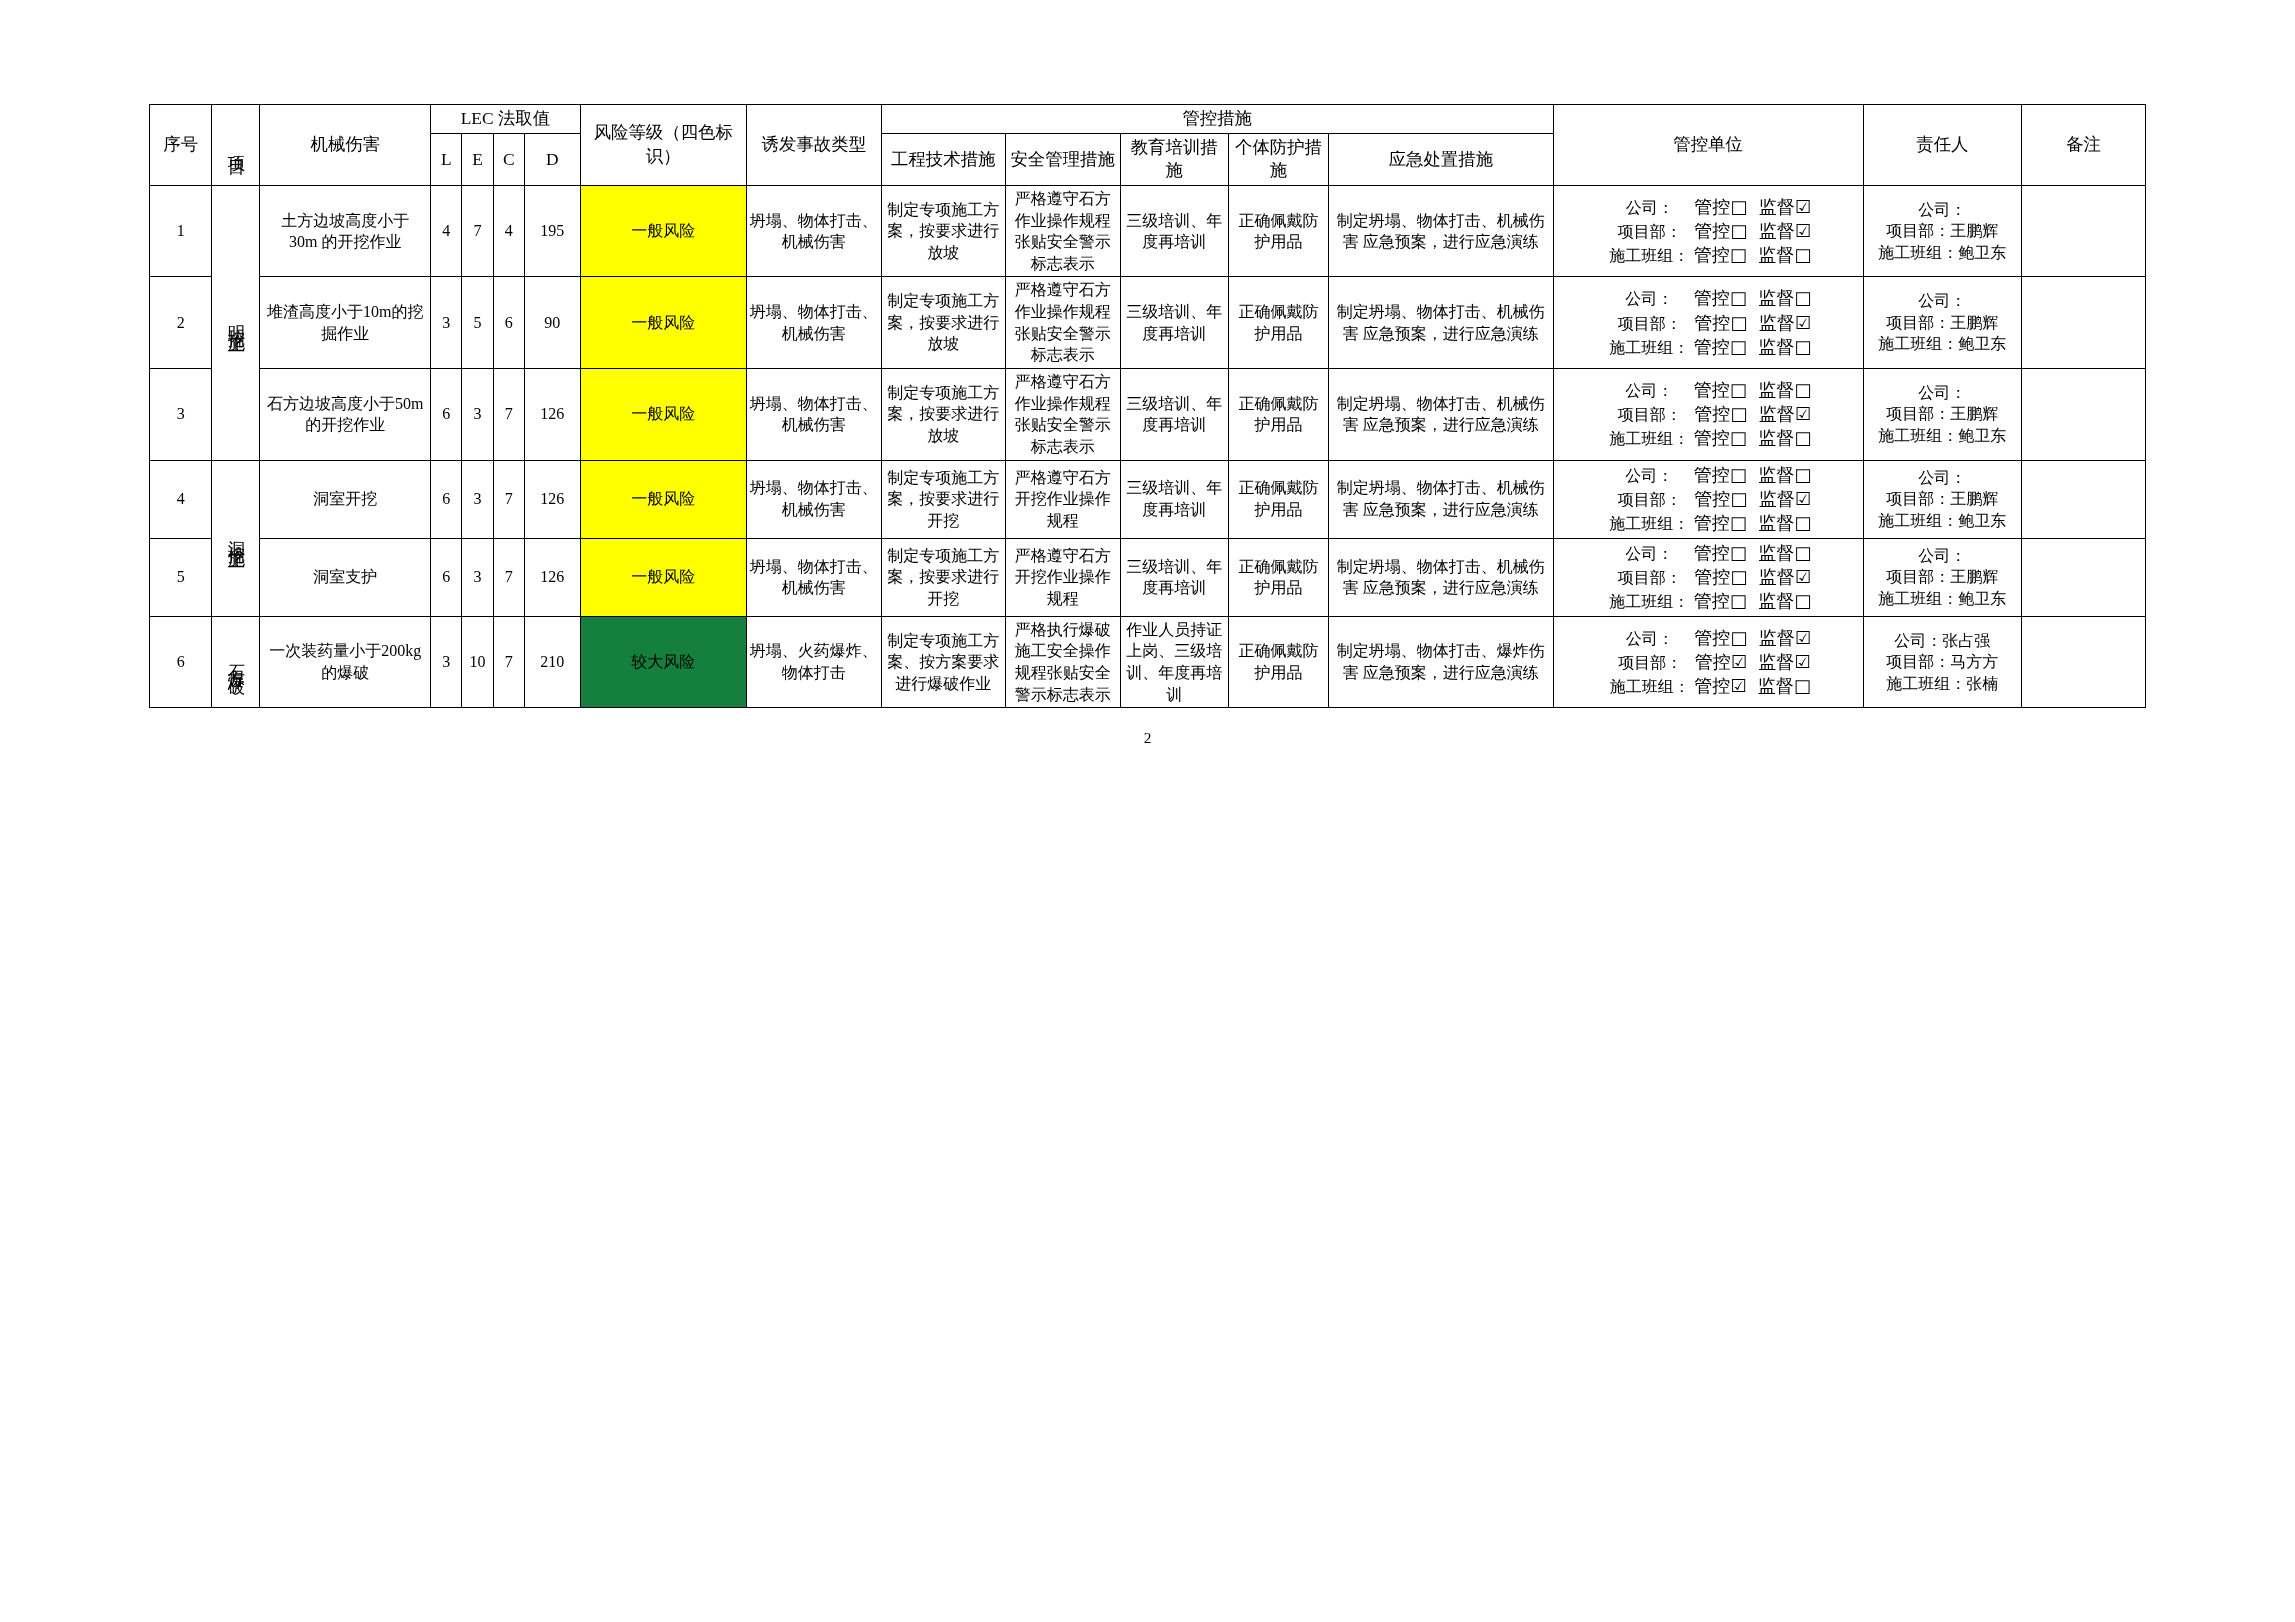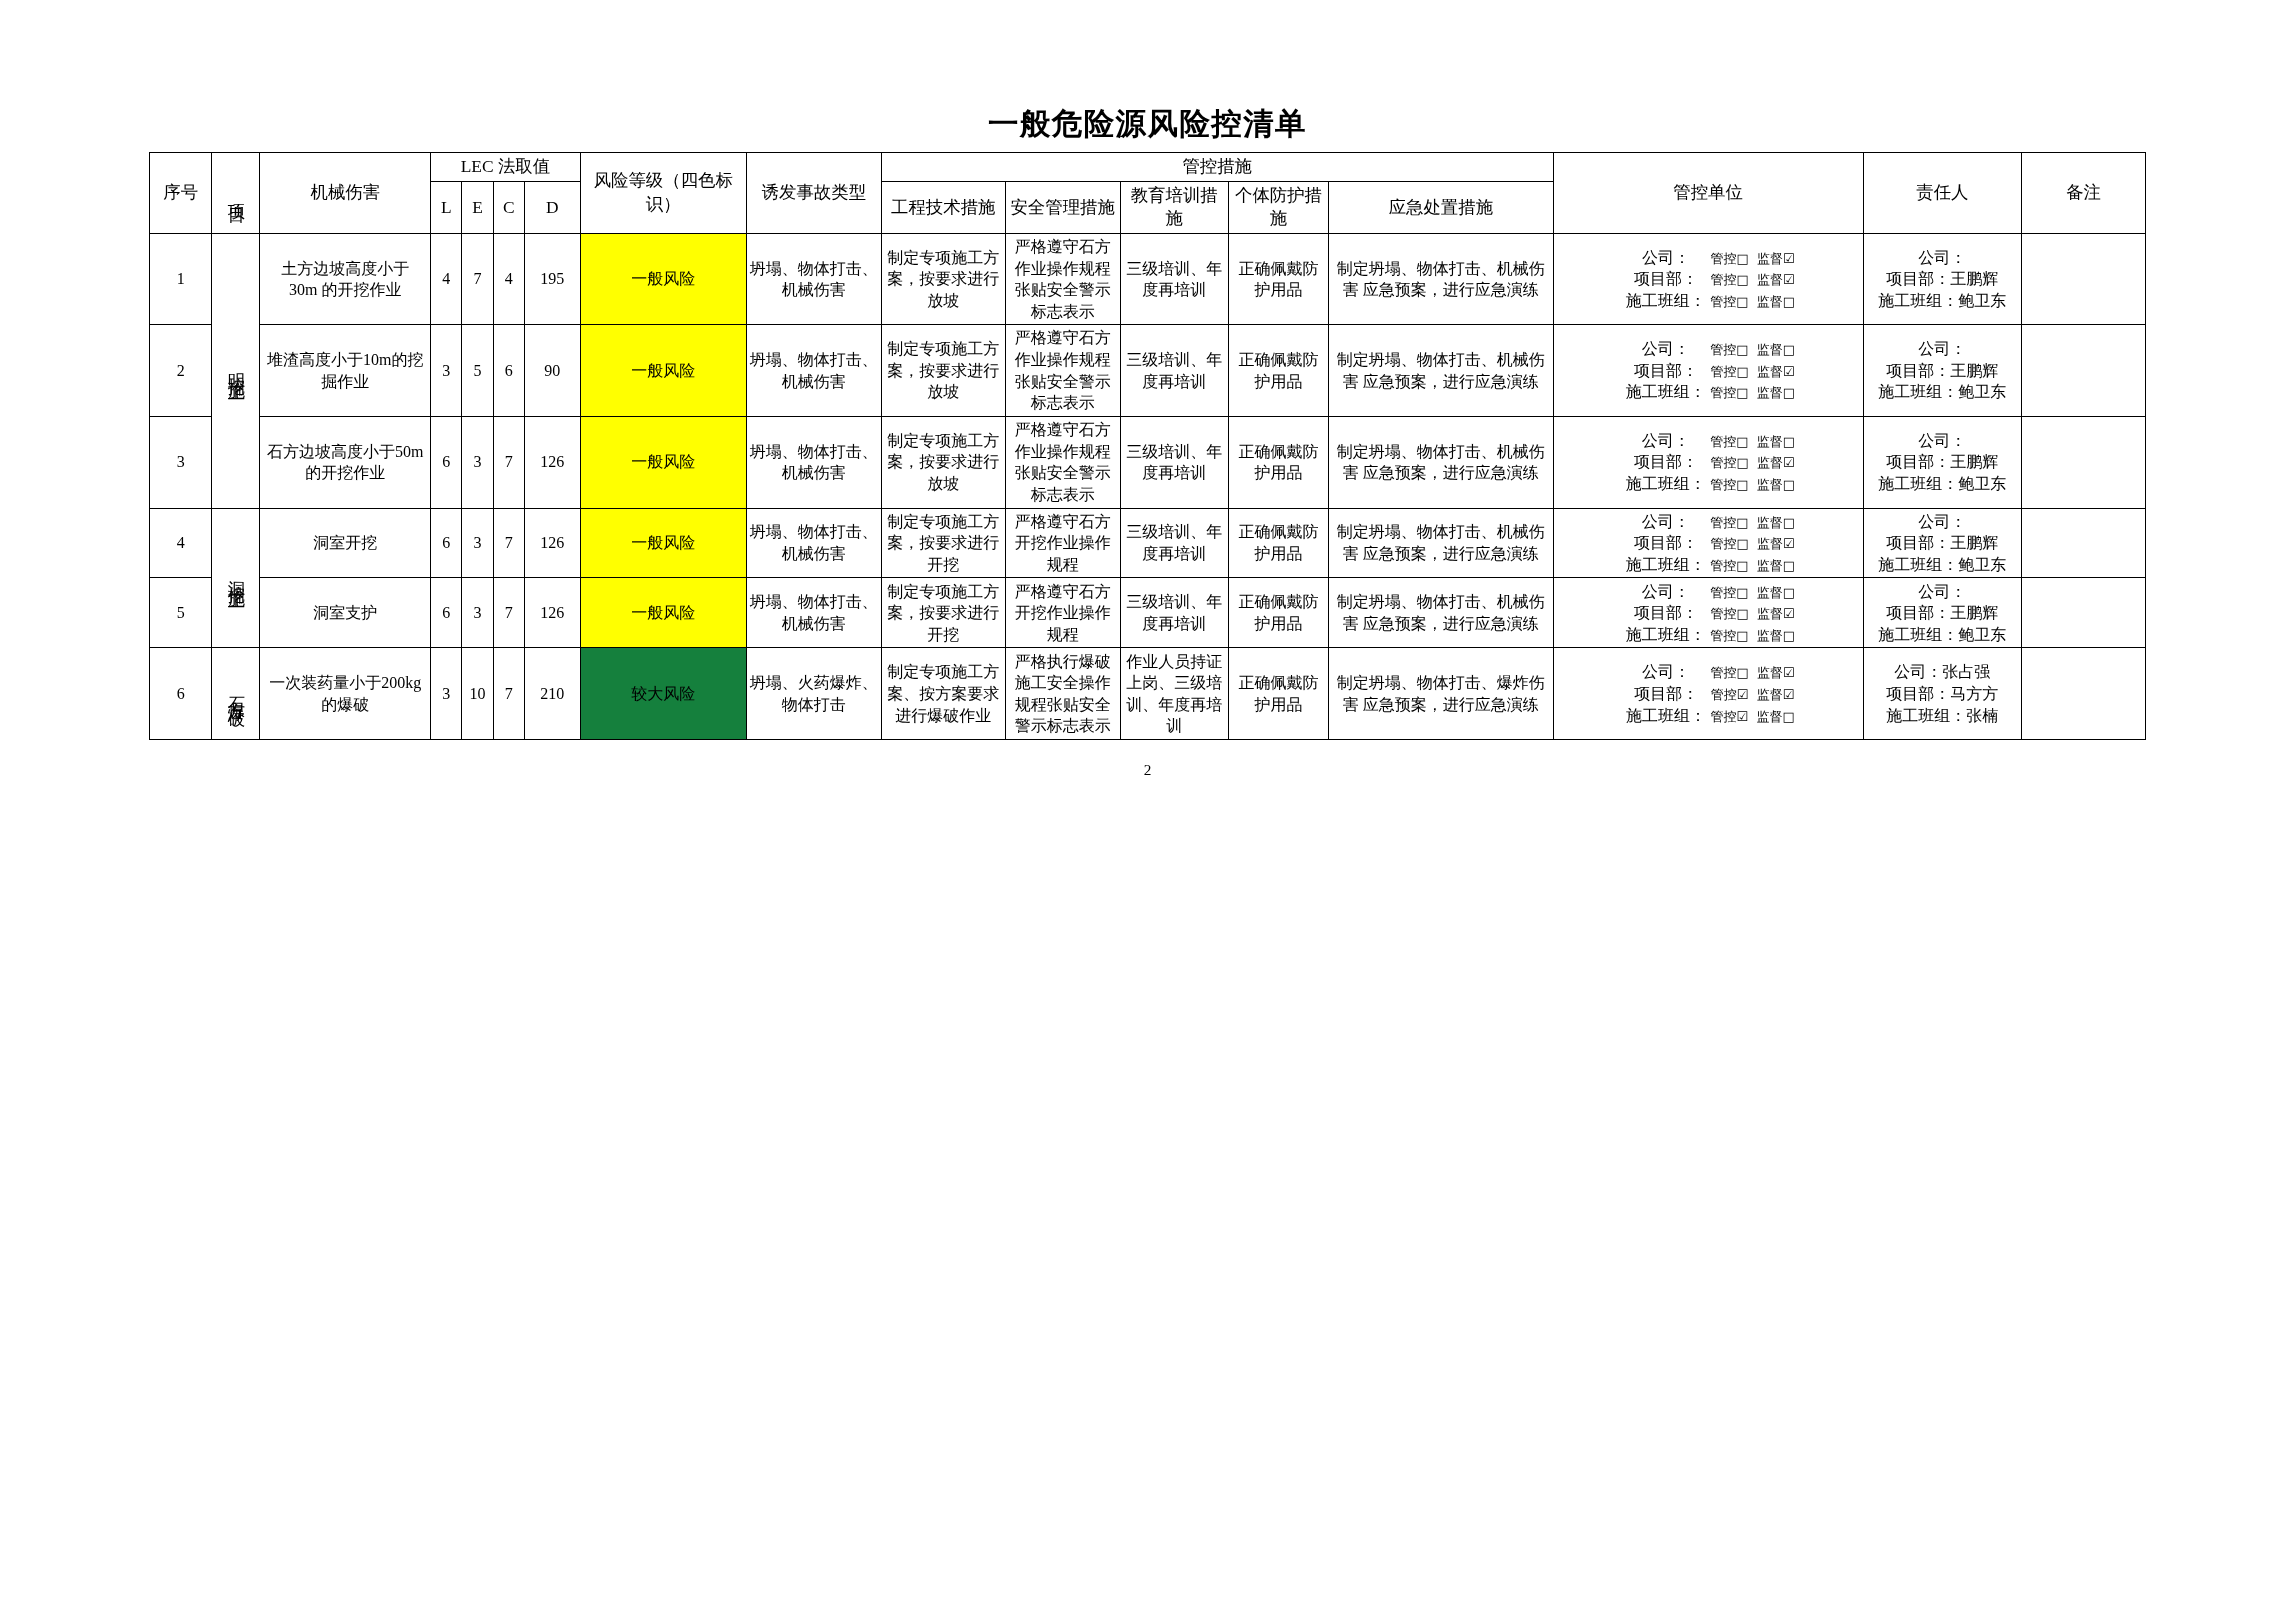--- a/index.html
+++ b/index.html
@@ -85,40 +85,39 @@
   .unit-cell {
     text-align: left;
     font-size: 14px;
     line-height: 1.6;
     padding-left: 9.7px;
   }
   .unit-line {
     white-space: nowrap;
   }
   .unit-lbl { display: inline-block; min-width: 89px; }
-  .cb { font-family: "DejaVu Sans", sans-serif; font-size: 13px; }
+  .cb { font-family: "DejaVu Sans", sans-serif; font-size: 18px; }
   .person-cell {
     text-align: left;
     font-size: 16px;
     line-height: 1.45;
     padding-left: 7px;
   }
   .pagenum {
     text-align: center;
     font-size: 15.3px;
     margin-top: 21px;
   }
   .mcell { font-size: 16px; line-height: 1.35; }
 </style>
 </head>
 <body>
 
 <div class="page">
 
-  <h1 class="doc-title">一般危险源风险控清单</h1>
 
   <table class="risk">
     <colgroup>
       <col class="col-no">
         <col class="col-proj">
         <col class="col-hazard">
       <col class="col-lec">
         <col class="col-lec">
         <col class="col-lec">
         <col class="col-d">

